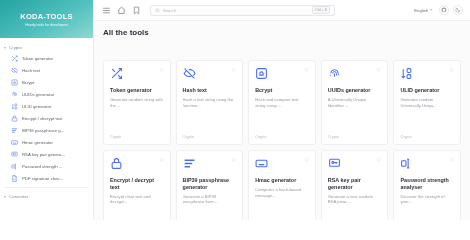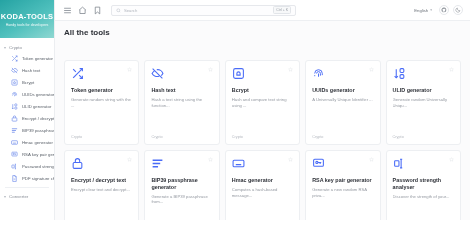--- a/index.html
+++ b/index.html
@@ -6,21 +6,21 @@
   html, body {
     width: 470px; height: 220px;
     overflow: hidden;
     font-family: "Liberation Sans", sans-serif;
     background: #ffffff;
   }
   .app { display: flex; width: 470px; height: 220px; }
 
   
   .sidebar {
-    width: 55px; height: 220px;
+    width: 94px; height: 220px;
     background: #ffffff;
     border-right: 1px solid #eceef1;
     display: flex; flex-direction: column;
     overflow: hidden;
   }
   .brand {
     height: 38px;
     background: linear-gradient(150deg, #25a3a3 0%, #4fc0bd 55%, #8fd8d2 100%);
     display: flex; flex-direction: column;
     align-items: center; justify-content: center;

